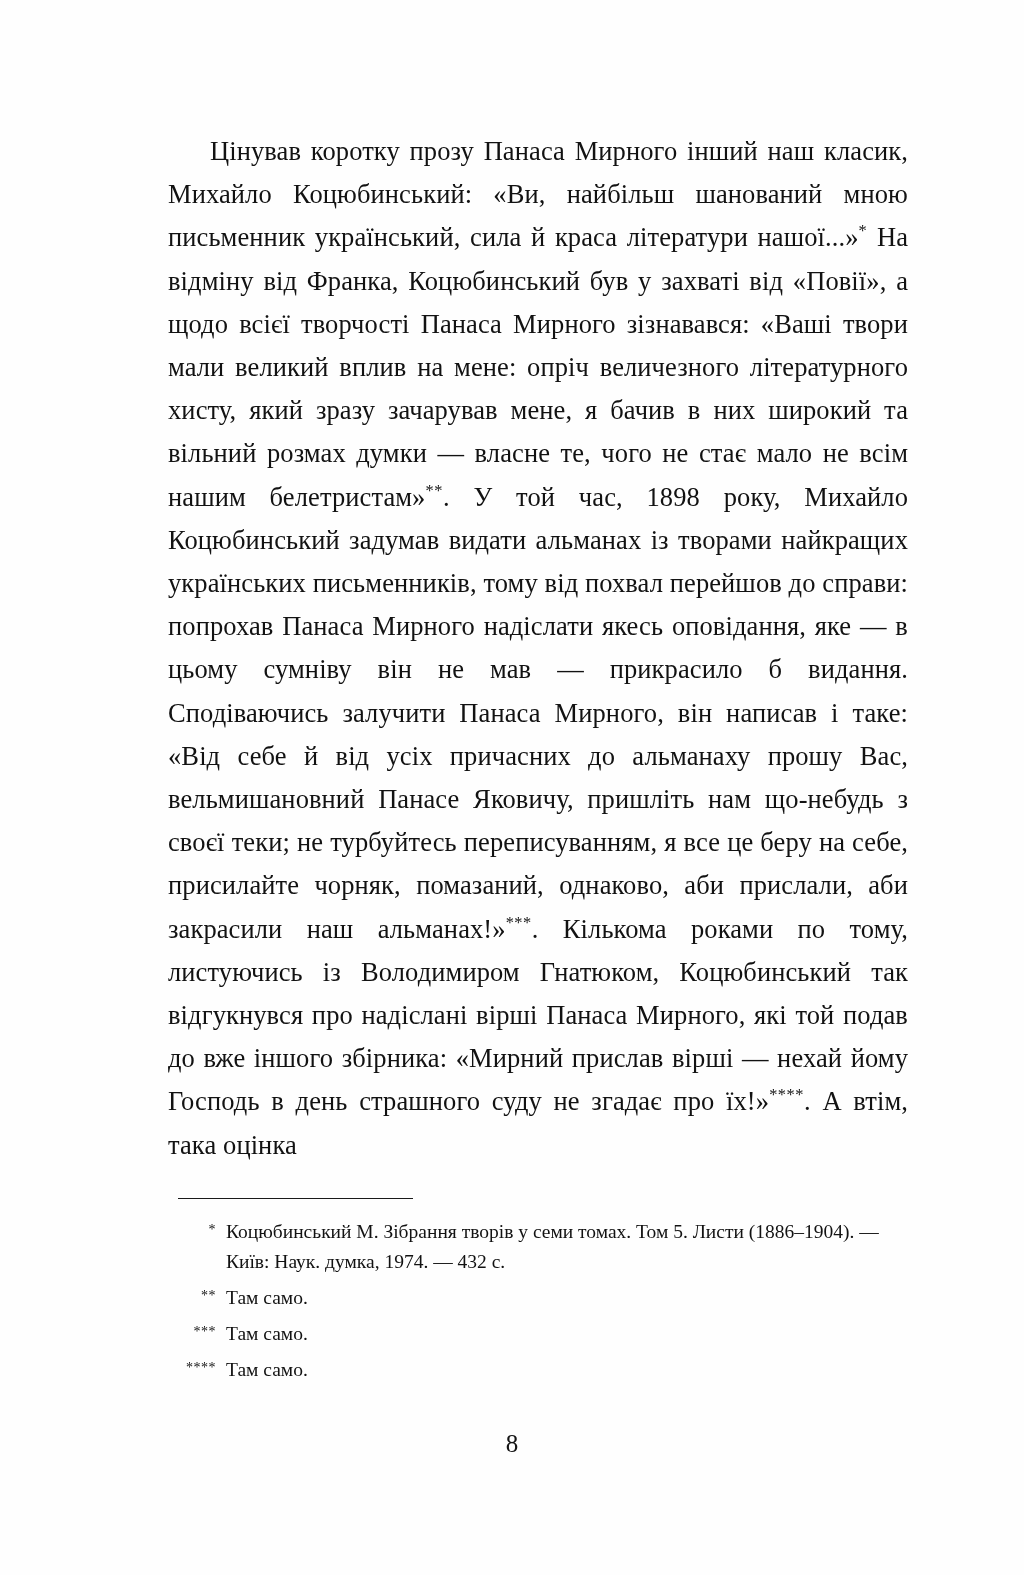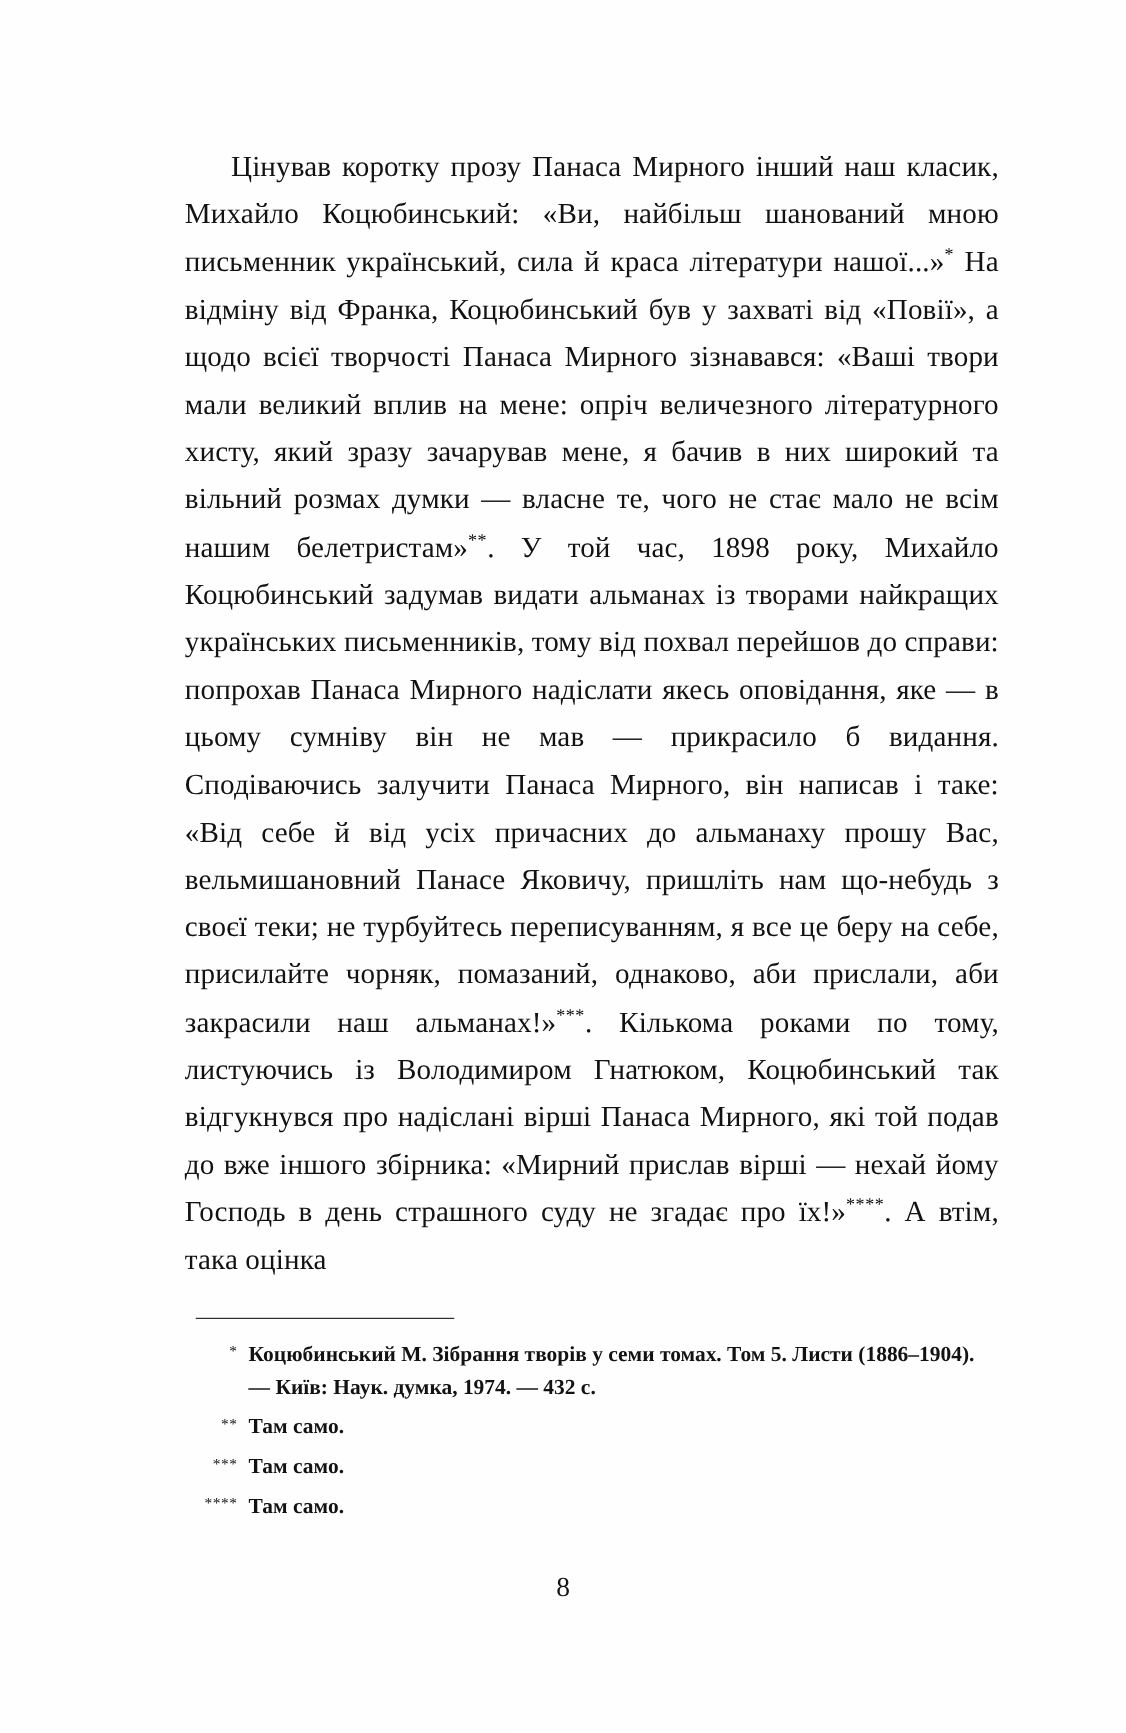--- a/index.html
+++ b/index.html
@@ -63,21 +63,20 @@
     padding-right: 10px;
     font-size: 14px;
     line-height: 30px;
     vertical-align: super;
     position: relative;
     top: -2px;
     letter-spacing: 0.5px;
   }
   .fn-text {
     flex: 1 1 auto;
-    font-weight: bold;
   }
   .page-number {
     position: absolute;
     left: 0;
     top: 1430px;
     width: 1024px;
     text-align: center;
     font-size: 25px;
     color: #141414;
   }

